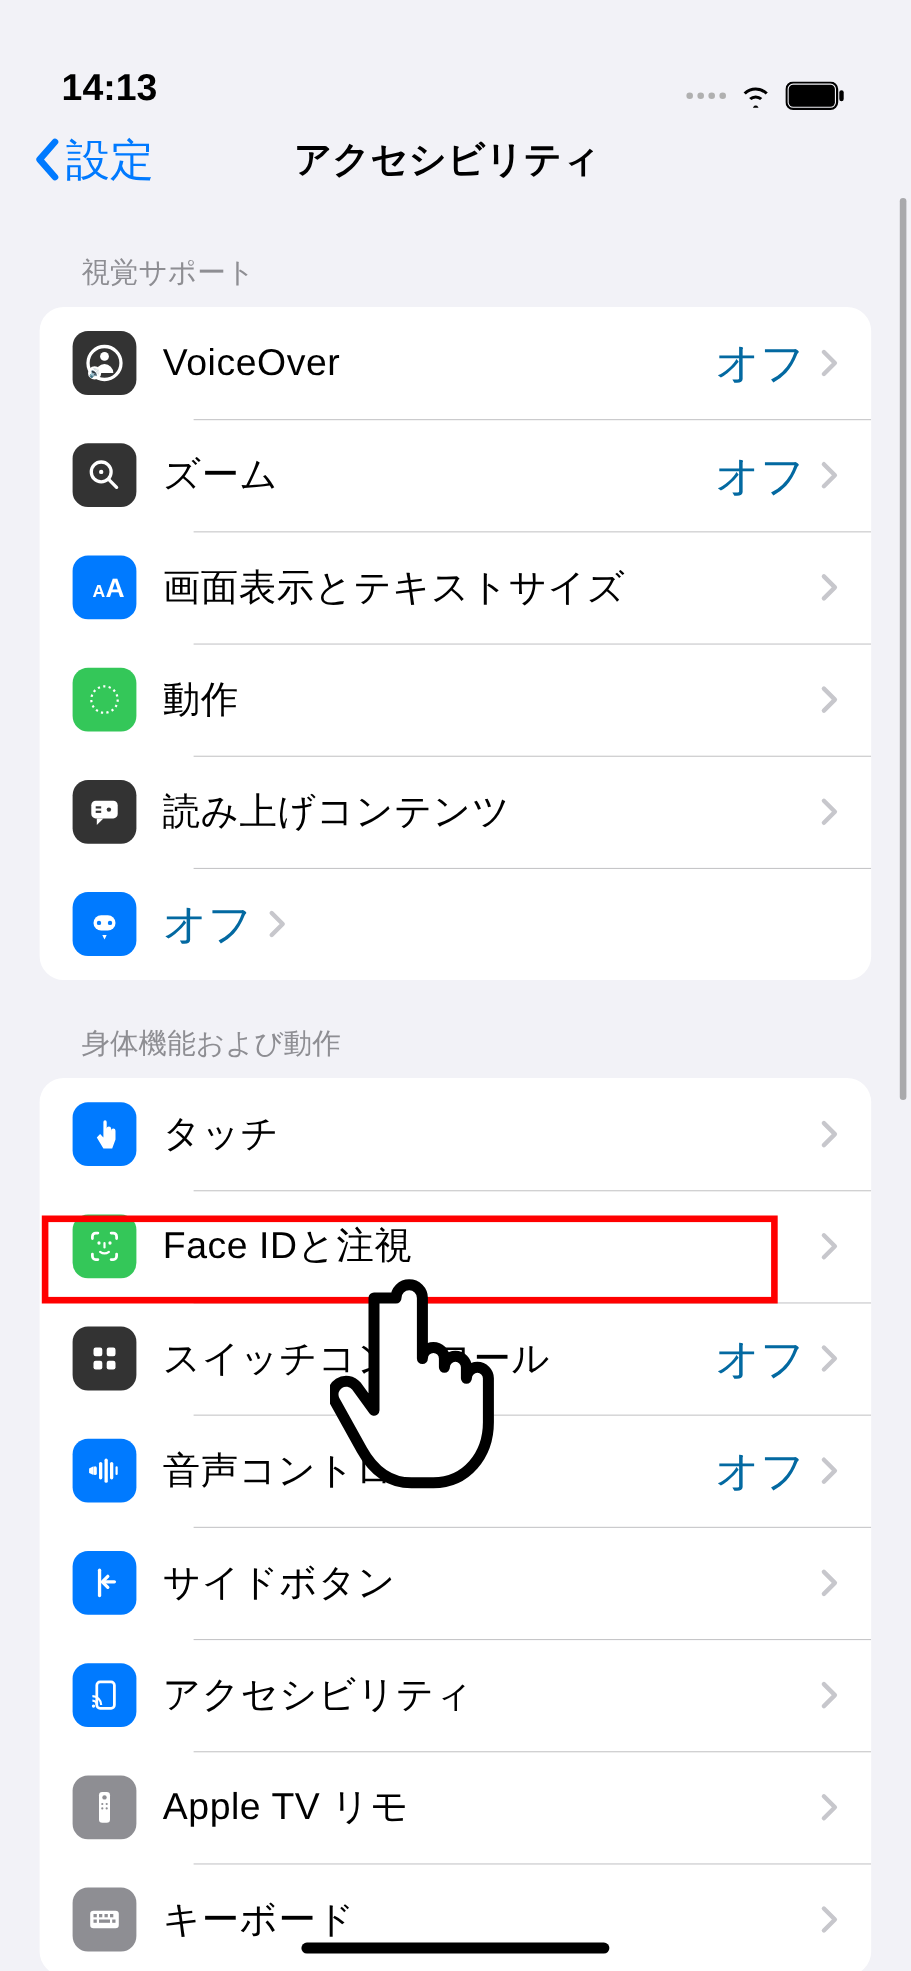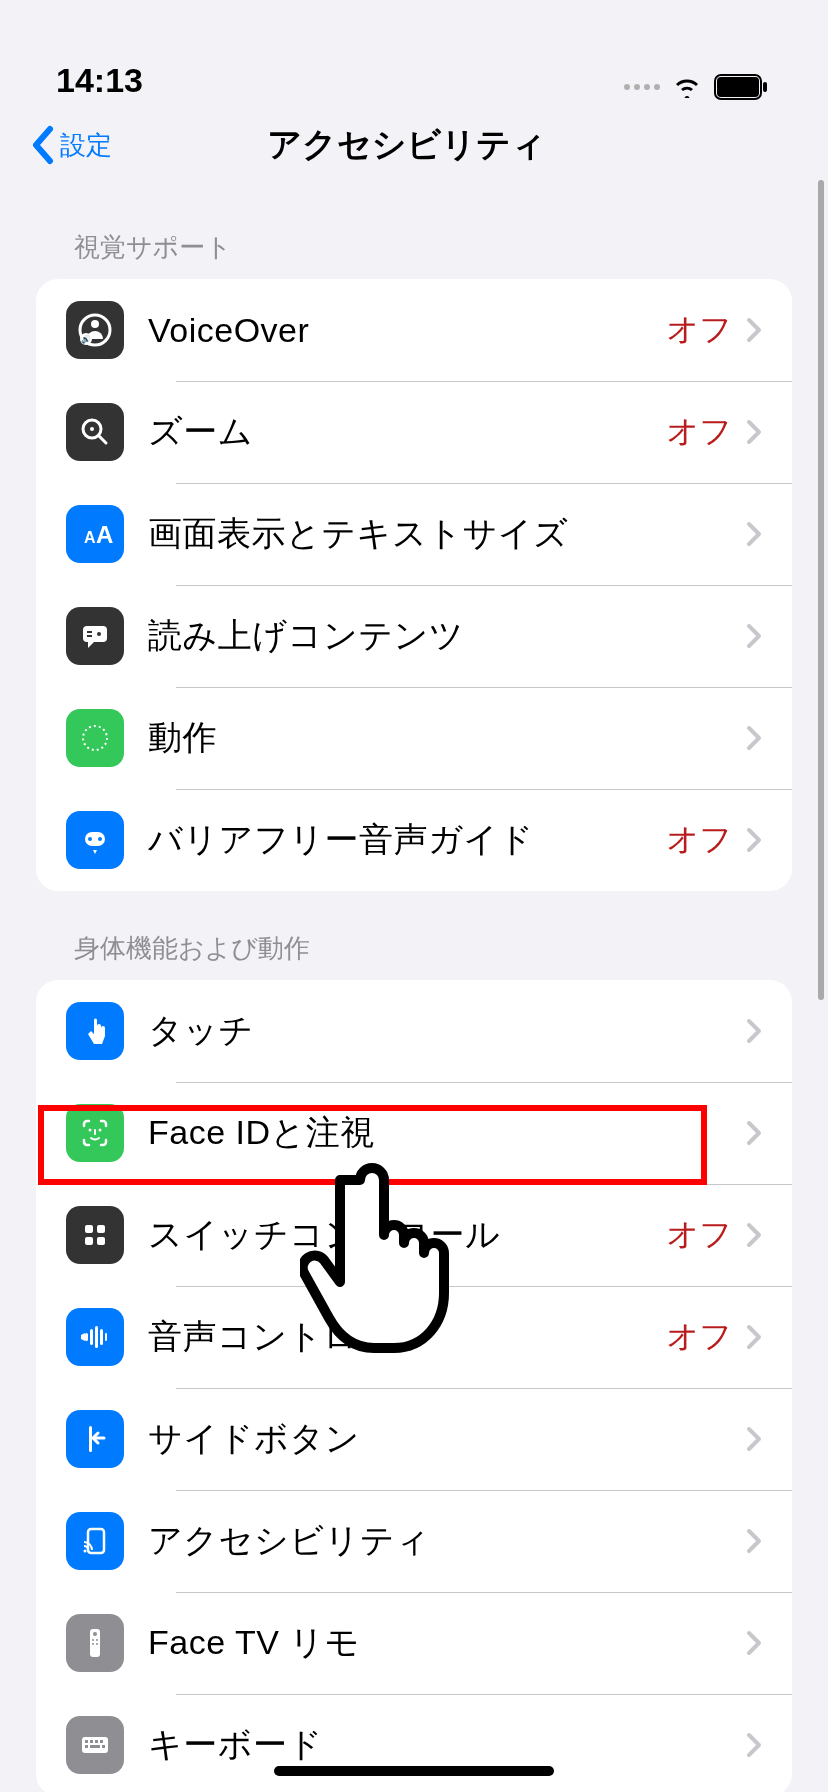--- a/index.html
+++ b/index.html
@@ -16,21 +16,21 @@
 }
 .status-right { display: flex; align-items: center; gap: 12px; }
 .dots { display: flex; gap: 4px; }
 .dots span { width: 6px; height: 6px; border-radius: 50%; background: #b0b0b0; }
 .wifi-icon svg, .battery-icon svg { display: block; }
 
 .nav-bar {
   height: 90px; display: flex; align-items: center; position: relative;
   padding: 0 30px;
 }
-.back-btn { display: flex; align-items: center; color: #007aff; font-size: 26px; gap: 4px; }
+.back-btn { display: flex; align-items: center; color: #007aff; font-size: 40px; gap: 4px; }
 .back-chevron svg { display: block; }
 .nav-title { position: absolute; left: 0; right: 15px; text-align: center; font-size: 34px; font-weight: 600; pointer-events: none; }
 
 .section-header { font-size: 26px; color: #8e8e93; padding: 40px 0 14px 74px; }
 
 .group {
   background: #fff; margin: 0 36px; border-radius: 22px; overflow: hidden;
 }
 .row {
   display: flex; align-items: center; min-height: 90px;
@@ -39,21 +39,21 @@
 .row + .row::before {
   content: ""; position: absolute; top: 0; left: 140px; right: 0; height: 1px;
   background: #c6c6c8;
 }
 .row-icon {
   width: 58px; height: 58px; border-radius: 14px; display: flex;
   align-items: center; justify-content: center; flex-shrink: 0; margin-right: 24px;
 }
 .row-icon svg { display: block; }
 .row-label { font-size: 34px; flex: 1; letter-spacing: 0.5px; }
-.row-value { font-size: 32px; color: #b91c1c; margin-right: 14px; }
+.row-value { font-size: 40px; color: #0369a1; margin-right: 14px; }
 .chevron { color: #c7c7cc; display: flex; }
 
 .highlight-box {
   position: absolute; left: 38px; width: 669px; top: 1105px; height: 80px;
   border: 6px solid #ff0000; pointer-events: none; z-index: 5;
 }
 .hand-cursor {
   position: absolute; left: 300px; top: 1160px; z-index: 6;
 }
 
@@ -162,61 +162,60 @@
     </div>
     <span class="row-label">画面表示とテキストサイズ</span>
     <span class="chevron">
         <svg width="16" height="26" viewBox="0 0 16 26">
           <polyline points="3,3 13,13 3,23" fill="none" stroke="#c7c7cc" stroke-width="4" stroke-linecap="round" stroke-linejoin="round"></polyline>
         </svg>
       </span>
   </div>
 
   <div class="row">
+    <div class="row-icon bg-green">
+      <svg width="38" height="38" viewBox="0 0 38 38">
+          <circle cx="19" cy="19" r="12" fill="none" stroke="#fff" stroke-width="2" stroke-dasharray="2 3"></circle>
+        </svg>
+    </div>
+    <span class="row-label">動作</span>
+    <span class="chevron">
+        <svg width="16" height="26" viewBox="0 0 16 26">
+          <polyline points="3,3 13,13 3,23" fill="none" stroke="#c7c7cc" stroke-width="4" stroke-linecap="round" stroke-linejoin="round"></polyline>
+        </svg>
+      </span>
+  </div>
+
+  <div class="row">
     <div class="row-icon bg-black">
       <svg width="38" height="38" viewBox="0 0 38 38">
           <rect x="7" y="9" width="24" height="16" rx="4" fill="#fff"></rect>
           <polygon points="12,25 12,31 18,25" fill="#fff"></polygon>
           <rect x="11" y="14" width="5" height="2" fill="#333"></rect>
           <rect x="11" y="18" width="5" height="2" fill="#333"></rect>
           <circle cx="23" cy="17" r="2" fill="#333"></circle>
         </svg>
     </div>
     <span class="row-label">読み上げコンテンツ</span>
     <span class="chevron">
         <svg width="16" height="26" viewBox="0 0 16 26">
           <polyline points="3,3 13,13 3,23" fill="none" stroke="#c7c7cc" stroke-width="4" stroke-linecap="round" stroke-linejoin="round"></polyline>
         </svg>
       </span>
   </div>
 
   <div class="row">
-    <div class="row-icon bg-green">
-      <svg width="38" height="38" viewBox="0 0 38 38">
-          <circle cx="19" cy="19" r="12" fill="none" stroke="#fff" stroke-width="2" stroke-dasharray="2 3"></circle>
-        </svg>
-    </div>
-    <span class="row-label">動作</span>
-    <span class="chevron">
-        <svg width="16" height="26" viewBox="0 0 16 26">
-          <polyline points="3,3 13,13 3,23" fill="none" stroke="#c7c7cc" stroke-width="4" stroke-linecap="round" stroke-linejoin="round"></polyline>
-        </svg>
-      </span>
-  </div>
-
-  <div class="row">
     <div class="row-icon bg-blue">
       <svg width="38" height="38" viewBox="0 0 38 38">
           <rect x="9" y="11" width="20" height="14" rx="7" fill="#fff"></rect>
           <circle cx="14" cy="18" r="2" fill="#007aff"></circle>
           <circle cx="24" cy="18" r="2" fill="#007aff"></circle>
           <polygon points="17,29 21,29 19,33" fill="#fff"></polygon>
         </svg>
     </div>
-    <span class="row-label">バリアフリー音声ガイド</span>
     <span class="row-value">オフ</span>
     <span class="chevron">
         <svg width="16" height="26" viewBox="0 0 16 26">
           <polyline points="3,3 13,13 3,23" fill="none" stroke="#c7c7cc" stroke-width="4" stroke-linecap="round" stroke-linejoin="round"></polyline>
         </svg>
       </span>
   </div>
 </div>
 
 <div class="section-header">身体機能および動作</div>
@@ -328,21 +327,21 @@
     <div class="row-icon bg-grey">
       <svg width="38" height="38" viewBox="0 0 38 38">
           <rect x="14" y="5" width="10" height="28" rx="3" fill="#fff"></rect>
           <circle cx="19" cy="10" r="2" fill="#8e8e93"></circle>
           <circle cx="17" cy="16" r="1" fill="#8e8e93"></circle>
           <circle cx="21" cy="16" r="1" fill="#8e8e93"></circle>
           <circle cx="17" cy="20" r="1" fill="#8e8e93"></circle>
           <circle cx="21" cy="20" r="1" fill="#8e8e93"></circle>
         </svg>
     </div>
-    <span class="row-label">Face TV リモ</span>
+    <span class="row-label">Apple TV リモ</span>
     <span class="chevron">
         <svg width="16" height="26" viewBox="0 0 16 26">
           <polyline points="3,3 13,13 3,23" fill="none" stroke="#c7c7cc" stroke-width="4" stroke-linecap="round" stroke-linejoin="round"></polyline>
         </svg>
       </span>
   </div>
 
   <div class="row">
     <div class="row-icon bg-grey">
       <svg width="38" height="38" viewBox="0 0 38 38">

